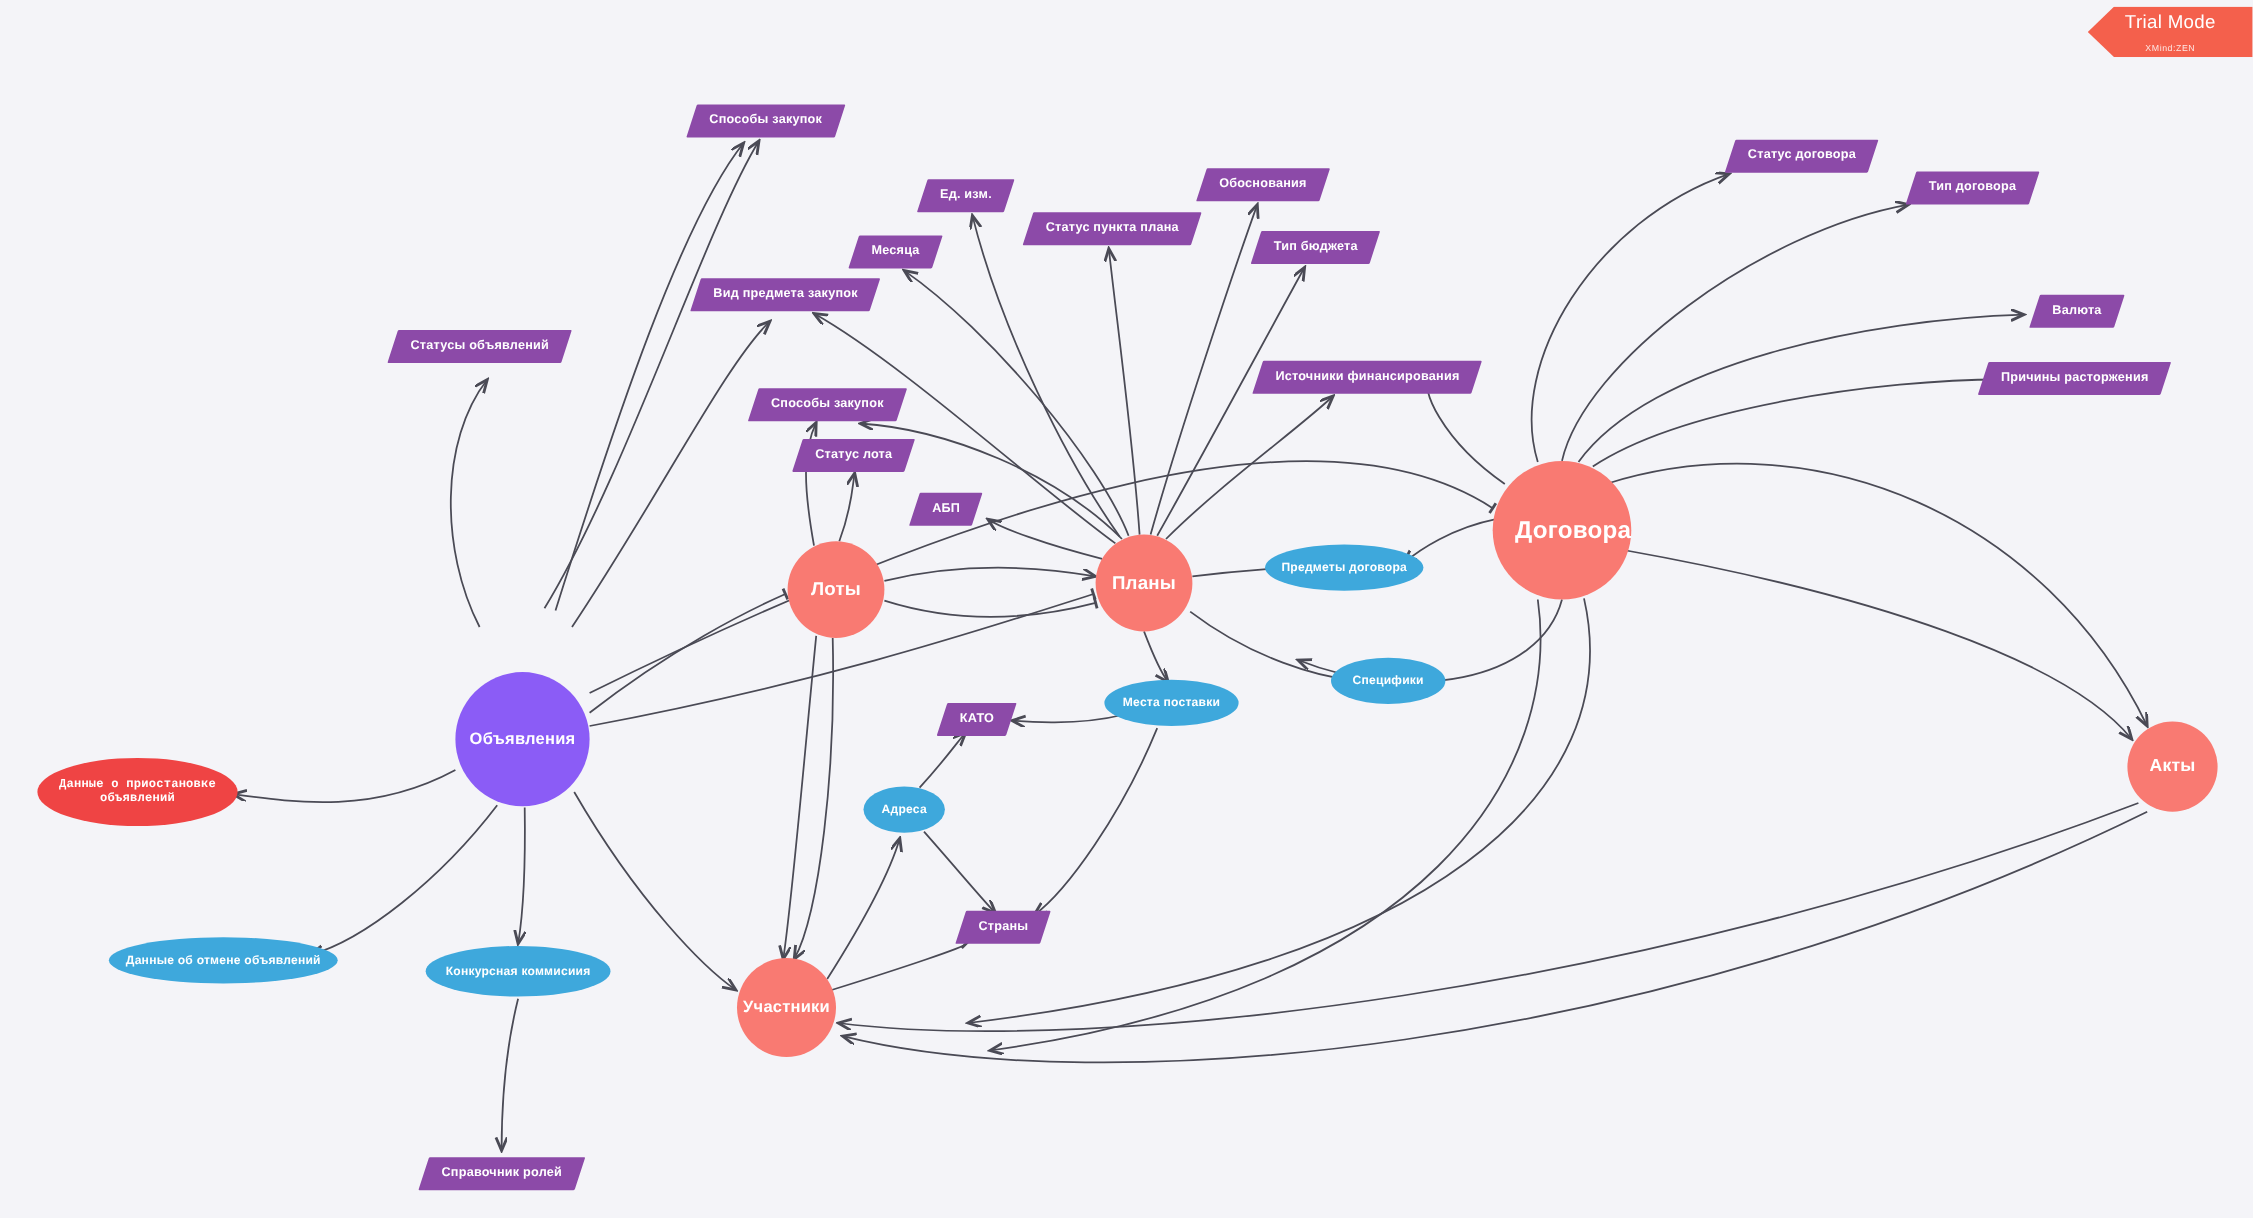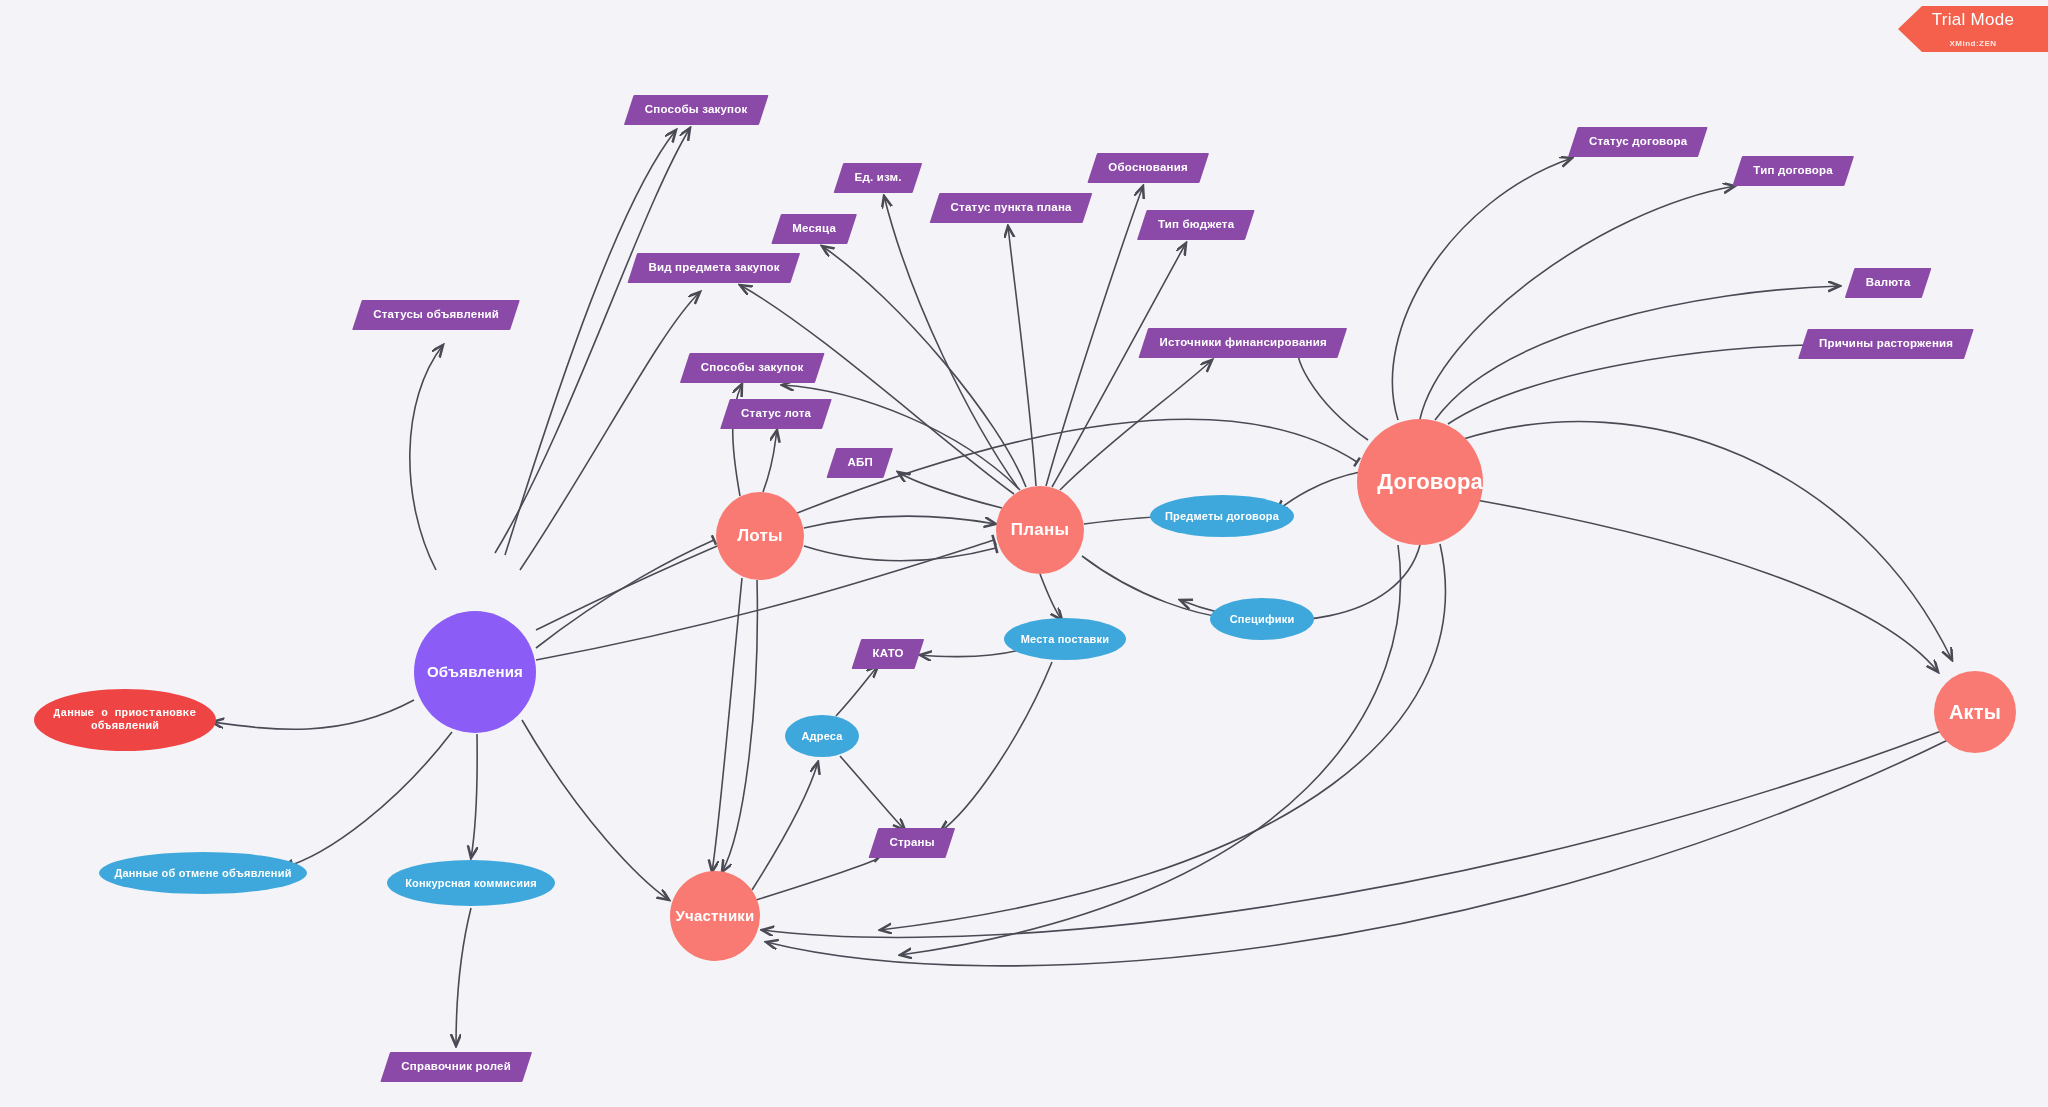--- a/index.html
+++ b/index.html
@@ -29,21 +29,21 @@
 
   
   #trial{
     position:absolute;right:0;top:6px;
     width:150px;height:46px;background:#f4604c;color:#fff;
     clip-path:polygon(16% 0,100% 0,100% 100%,16% 100%,0 50%);
     display:flex;flex-direction:column;align-items:center;justify-content:center;
     line-height:1;
   }
   #trial .t1{font-size:17px;font-weight:normal;letter-spacing:.3px;}
-  #trial .t2{font-size:8px;margin-top:12px;opacity:.85;letter-spacing:.5px;font-weight:bold;}
+  #trial .t2{font-size:8px;margin-top:12px;opacity:.85;letter-spacing:.5px;font-weight:normal;}
 </style>
 </head>
 <body style="background: rgb(244, 244, 248);">
 
 <div id="canvas">
 
   <svg class="edges" viewBox="0 0 2048 1107" xmlns="http://www.w3.org/2000/svg">
     <defs>
       <marker id="ah" markerWidth="9" markerHeight="9" refX="7.5" refY="3.2" orient="auto" markerUnits="strokeWidth">
         <path d="M0,0 L7.5,3.2 L0,6.4" fill="none" stroke="#3d3d47" stroke-width="1.1"></path>
@@ -119,21 +119,21 @@
       </div>
       <div class="node circle" style="left: 1040px; top: 530px; width: 88px; height: 88px; font-size: 17px; background: rgb(249, 122, 114);">
         <span>Планы</span>
       </div>
       <div class="node circle" style="left: 1420px; top: 482px; width: 126px; height: 126px; font-size: 22px; background: rgb(249, 122, 114); justify-content: flex-end;">
         <span>Договора</span>
       </div>
       <div class="node circle" style="left: 715px; top: 916px; width: 90px; height: 90px; font-size: 15px; background: rgb(249, 122, 114);">
         <span>Участники</span>
       </div>
-      <div class="node circle" style="left: 1975px; top: 712px; width: 82px; height: 82px; font-size: 20px; background: rgb(249, 122, 114);">
+      <div class="node circle" style="left: 1975px; top: 697px; width: 82px; height: 82px; font-size: 16px; background: rgb(249, 122, 114);">
         <span>Акты</span>
       </div>
       <div class="node ellipse" style="left: 125px; top: 720px; width: 182px; height: 62px; font-size: 11px; background: #ef4444; font-family: Liberation Mono, monospace;">
         <span style="padding: 0px 8px;">Данные о приостановке объявлений</span>
       </div>
       <div class="node ellipse" style="left: 203px; top: 873px; width: 208px; height: 42px; font-size: 11px; background: rgb(62, 168, 220);">
         <span style="padding: 0px 8px;">Данные об отмене объявлений</span>
       </div>
       <div class="node ellipse" style="left: 471px; top: 883px; width: 168px; height: 46px; font-size: 11px; background: rgb(62, 168, 220);">
         <span style="padding: 0px 8px;">Конкурсная коммисиия</span>

